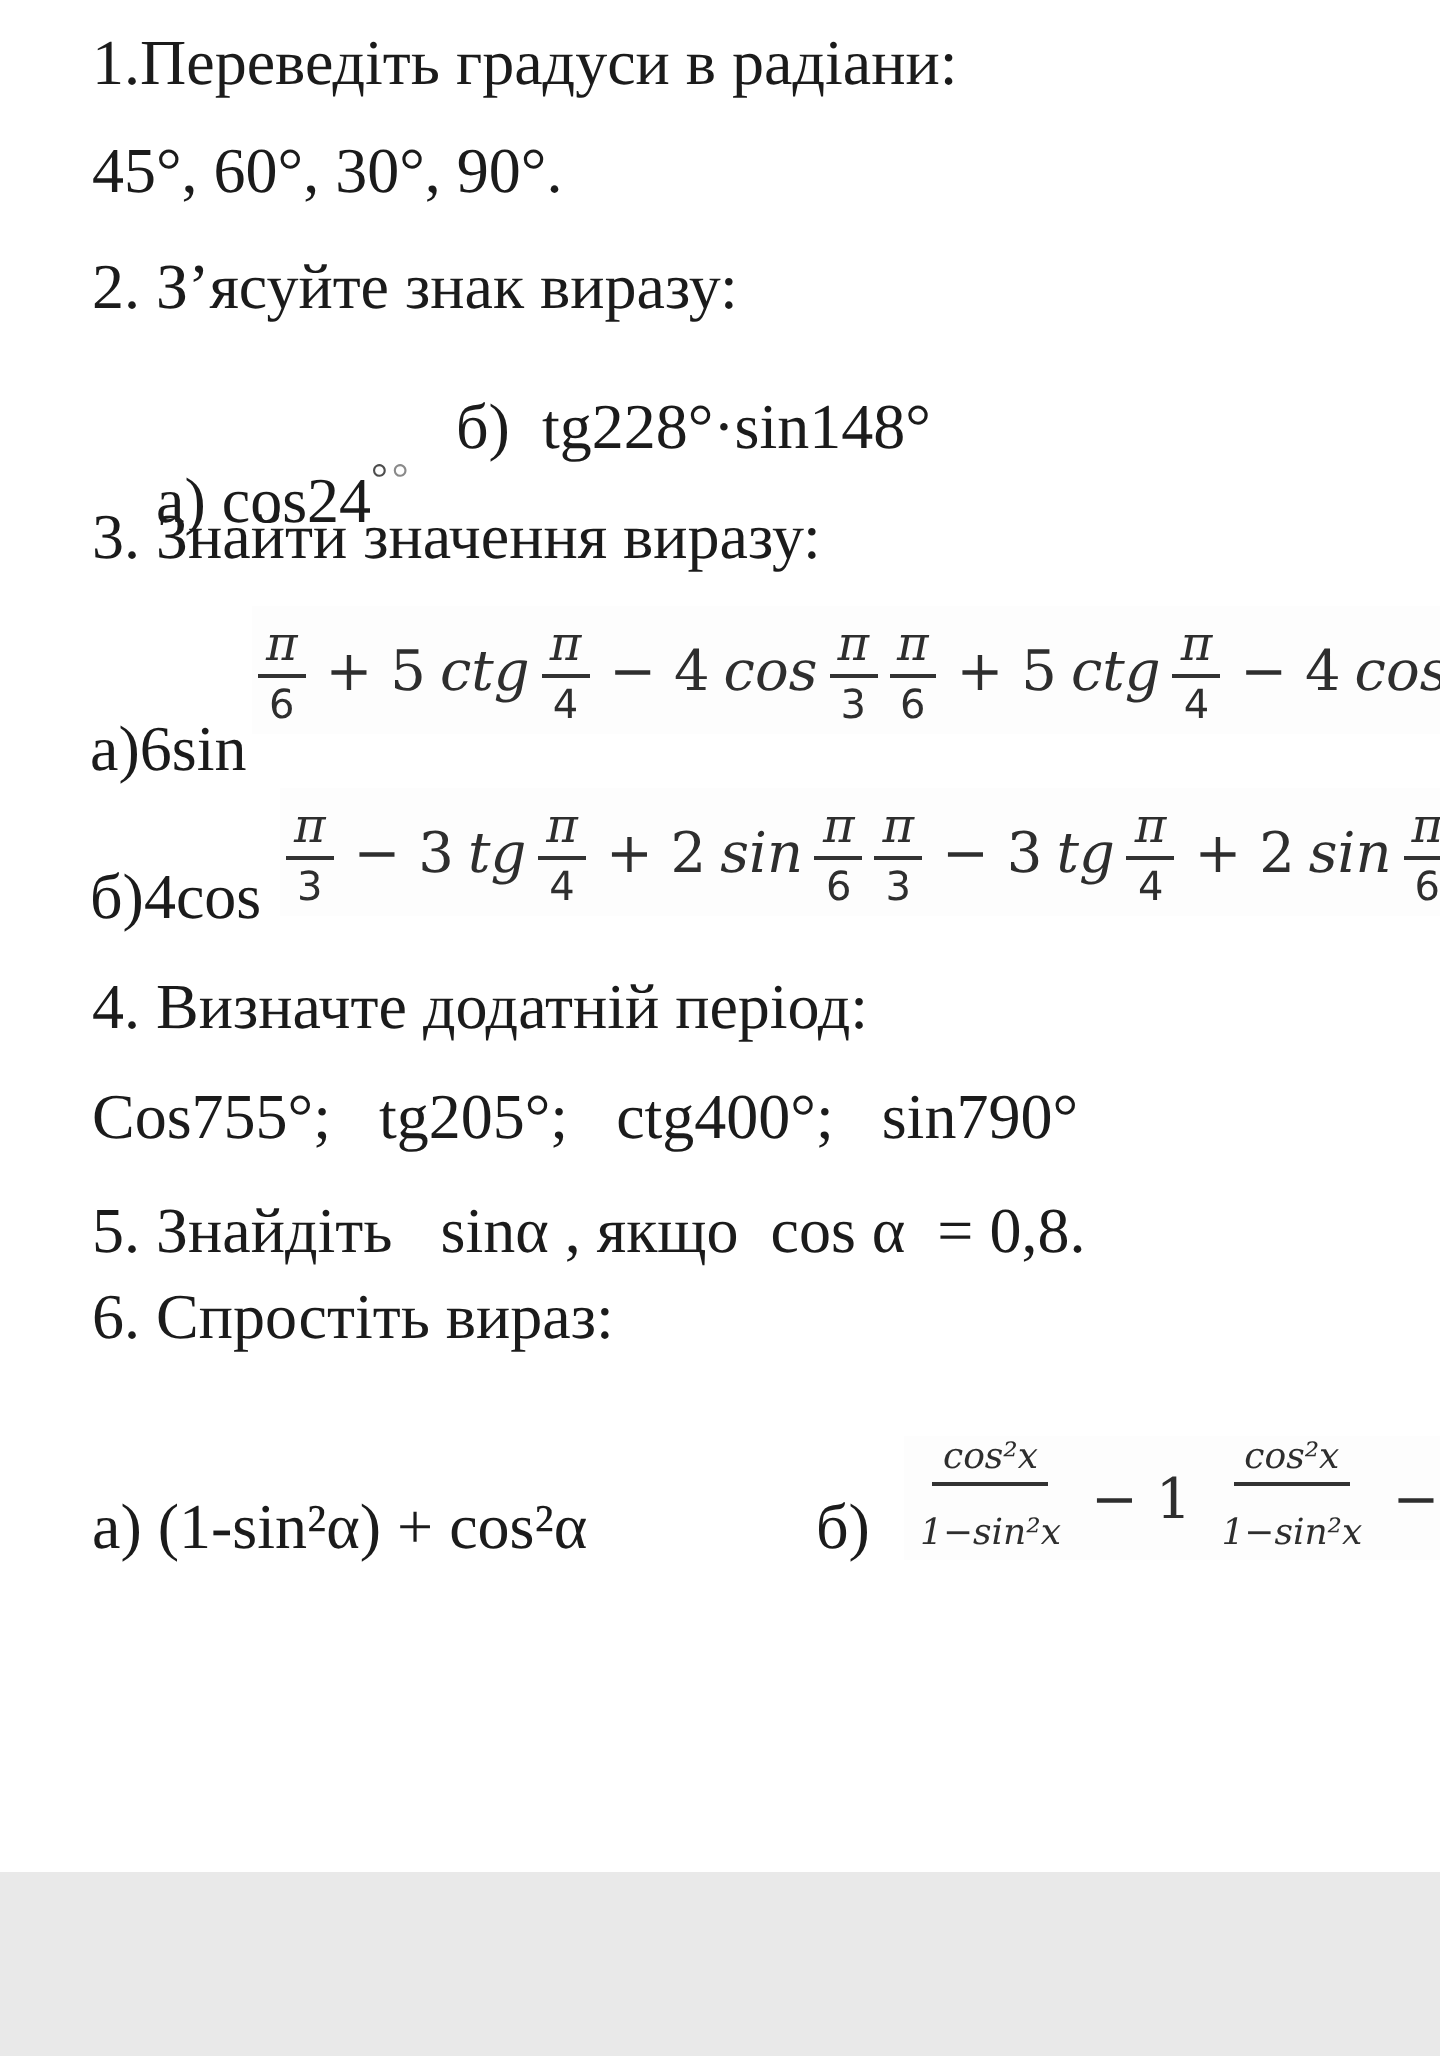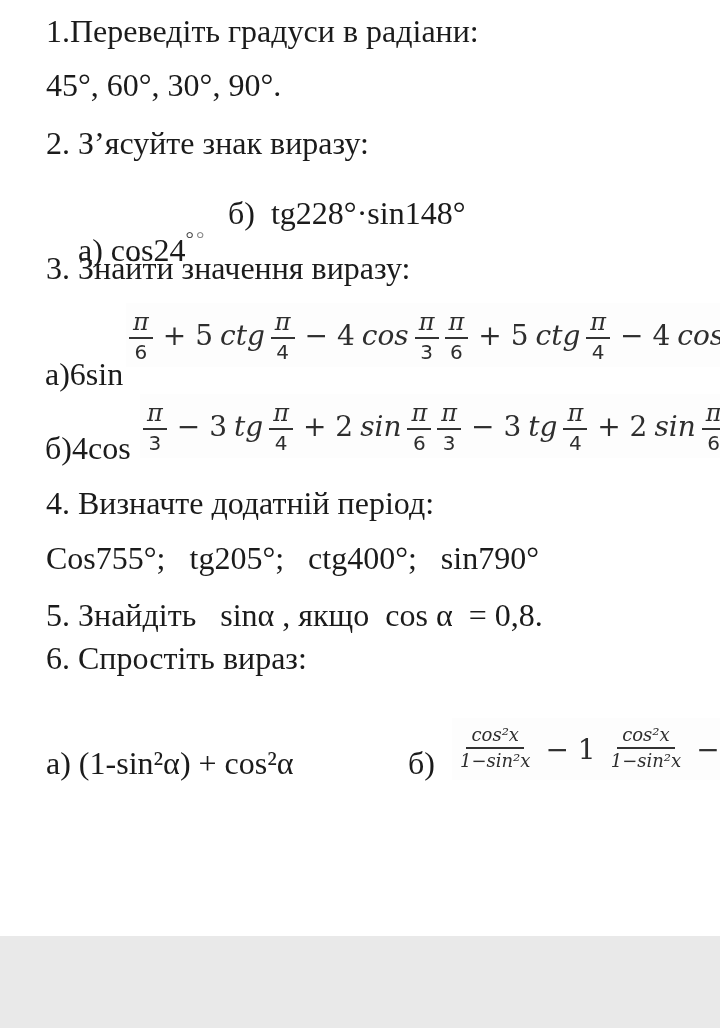--- a/index.html
+++ b/index.html
@@ -68,21 +68,21 @@
   }
   
   .frac.small .num,
   .frac.small .den{
     font-family:"DejaVu Serif", serif;
     font-size:18px;
     font-style:italic;
     font-weight:normal;
     padding:1px 5px 3px;
   }
-  .frac.small .den{border-bottom:none;padding-top:3px;}
+  .frac.small .den{border-bottom:none;padding-top:15px;}
   .frac.small .num{border-bottom:2px solid #333;}
 </style>
 </head>
 <body>
 
 <div id="page">
 
   <div class="line" style="left:46px; top:13px;">1.Переведіть градуси в радіани:</div>
 
   <div class="line" style="left:46px; top:67px;">45°, 60°, 30°, 90°.</div>

